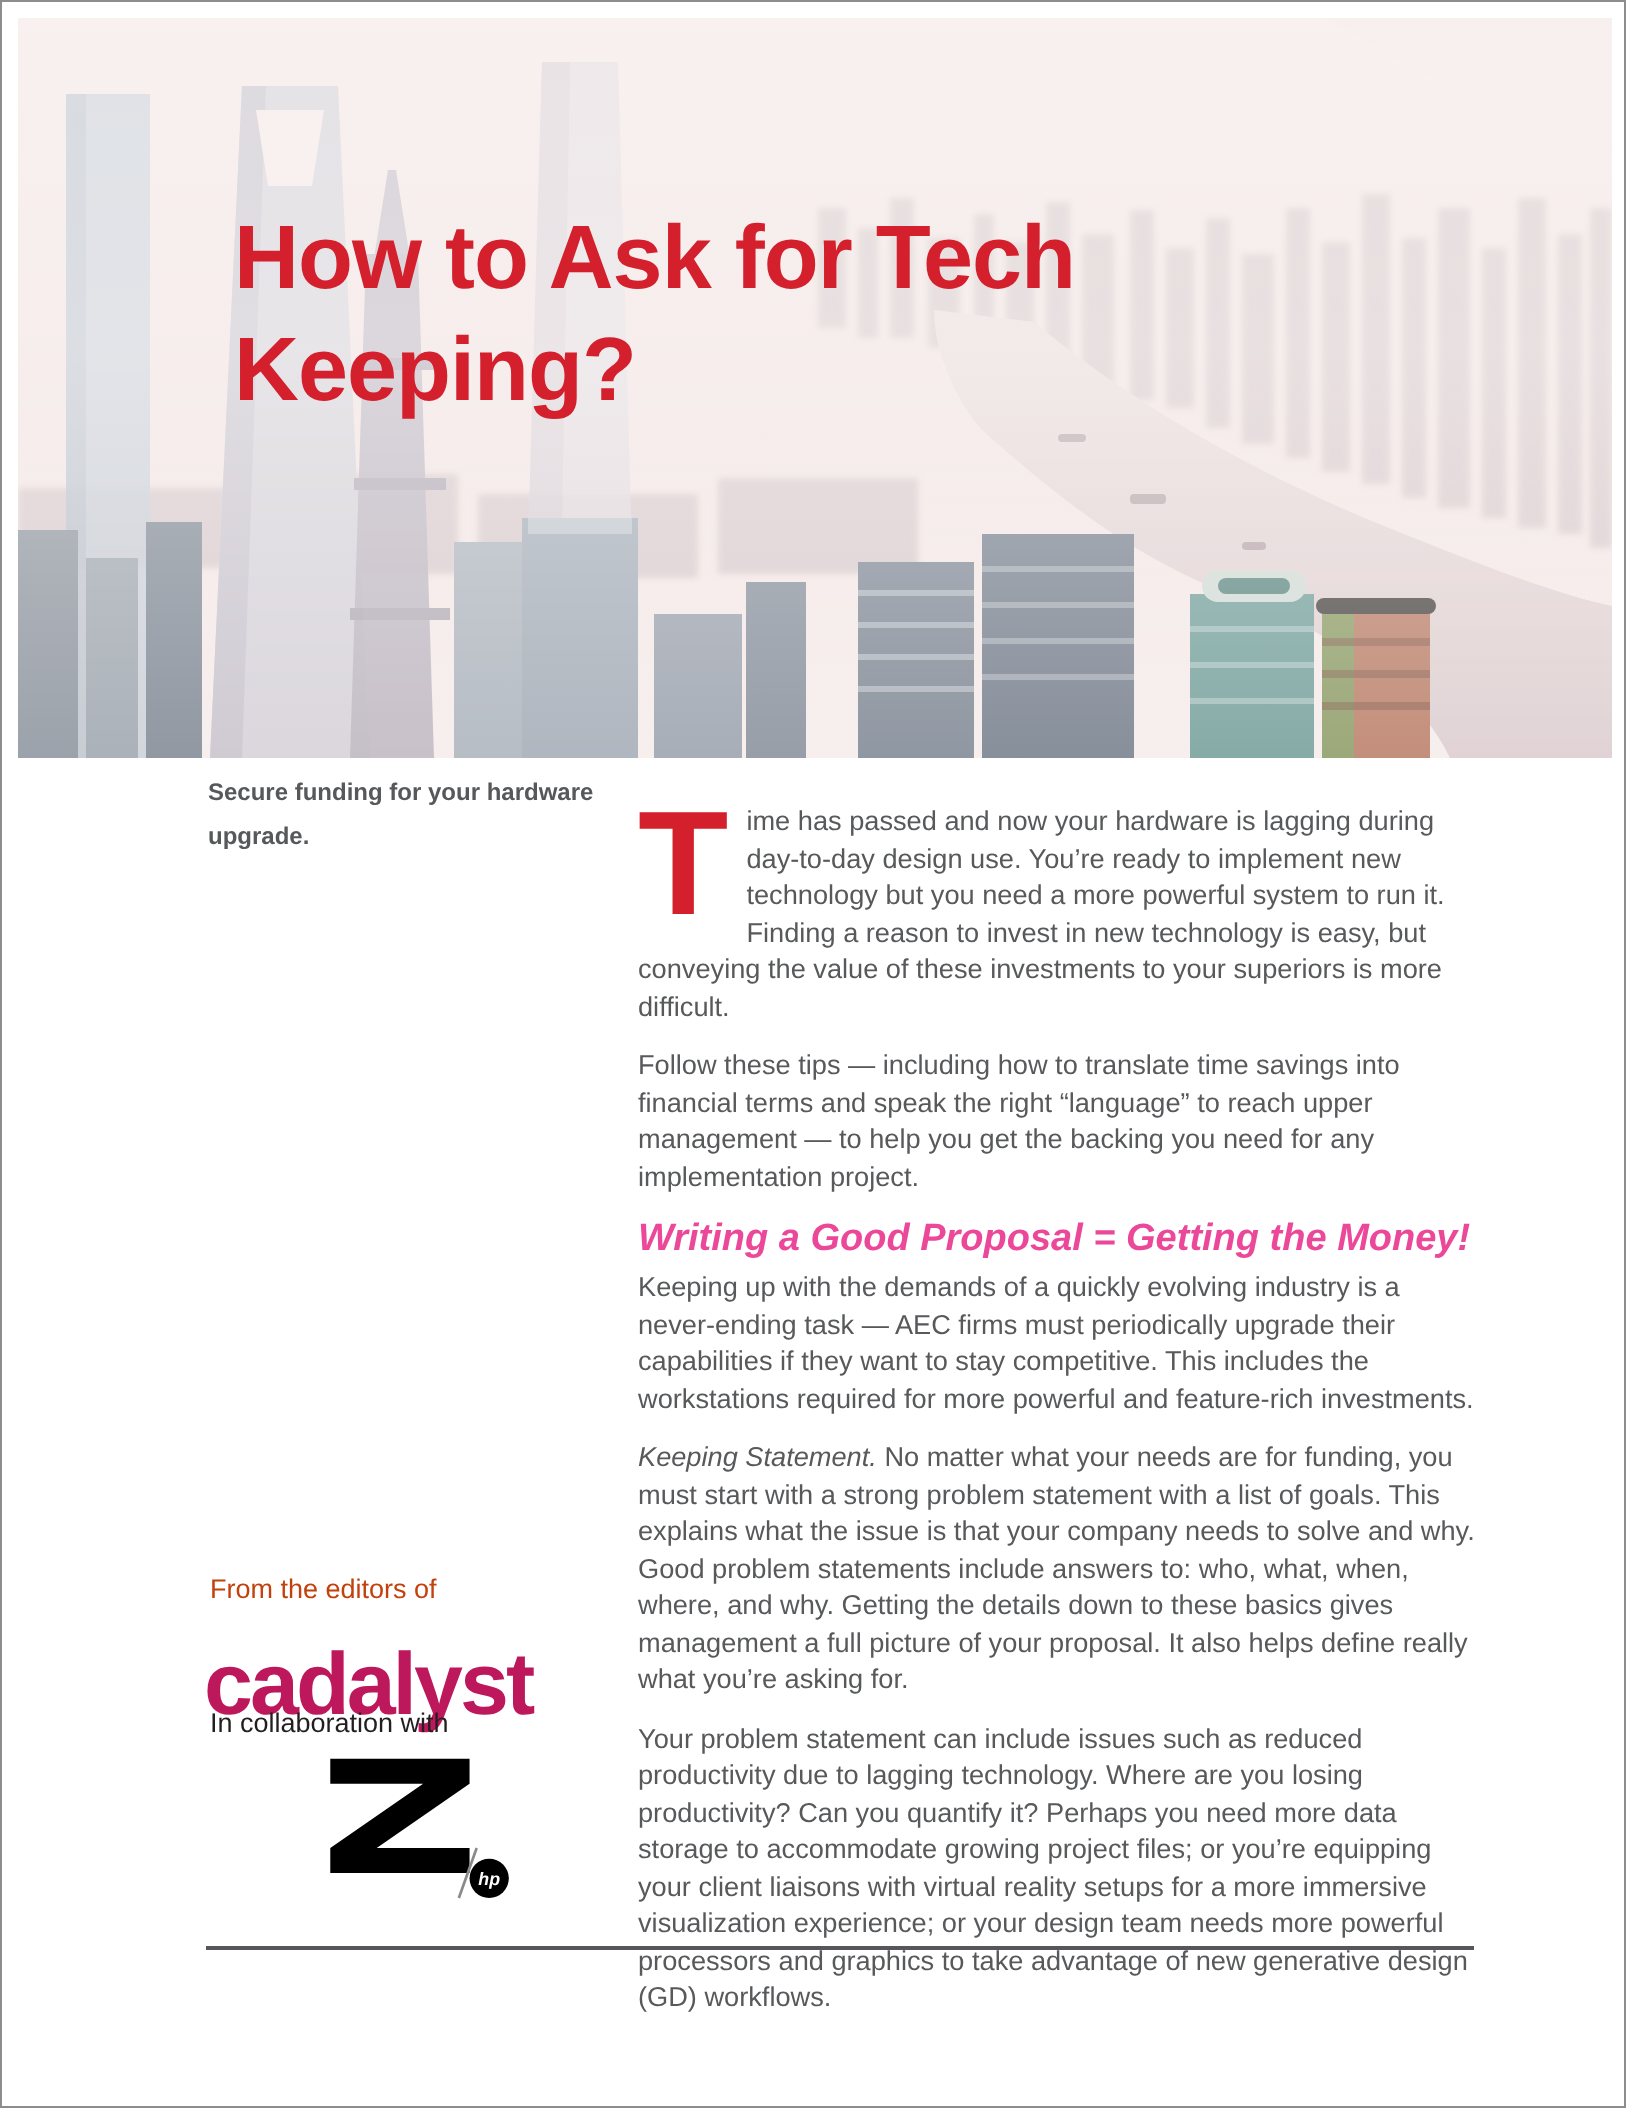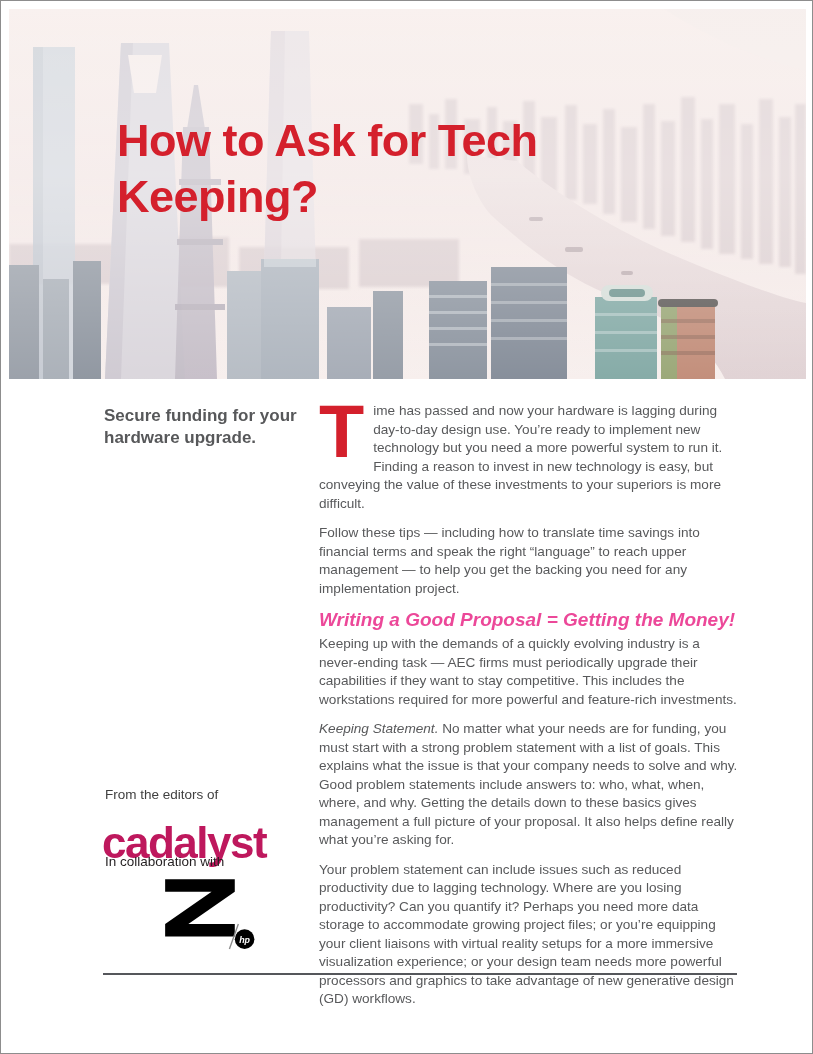--- a/index.html
+++ b/index.html
@@ -19,43 +19,43 @@
   .hero {
     position: absolute;
     left: 8px; top: 8px;
     width: 797px; height: 370px;
     overflow: hidden;
   }
   .hero svg { display: block; width: 100%; height: 100%; }
 
   .hero-title {
     position: absolute;
-    left: 108px; top: 104px;
+    left: 108px; top: 92px;
     font-size: 45px;
     line-height: 56px;
     font-weight: 700;
     color: #d4202c;
     letter-spacing: -0.5px;
   }
 
   
   .tagline {
     position: absolute;
-    left: 103px; top: 404px;
+    left: 103px; top: 384px;
     width: 215px;
-    font-size: 17px;
+    font-size: 12px;
     line-height: 22px;
     font-weight: 700;
     color: #57585a;
   }
   .editors-label {
     position: absolute;
     left: 104px; top: 786px;
     font-size: 13.5px;
-    color: #404040;
+    color: #c2410c;
   }
   .cadalyst-logo {
     position: absolute;
     left: 101px; top: 817px;
     font-size: 44px;
     font-weight: 700;
     letter-spacing: -1.5px;
     color: #be185d;
   }
   .collab-label {

